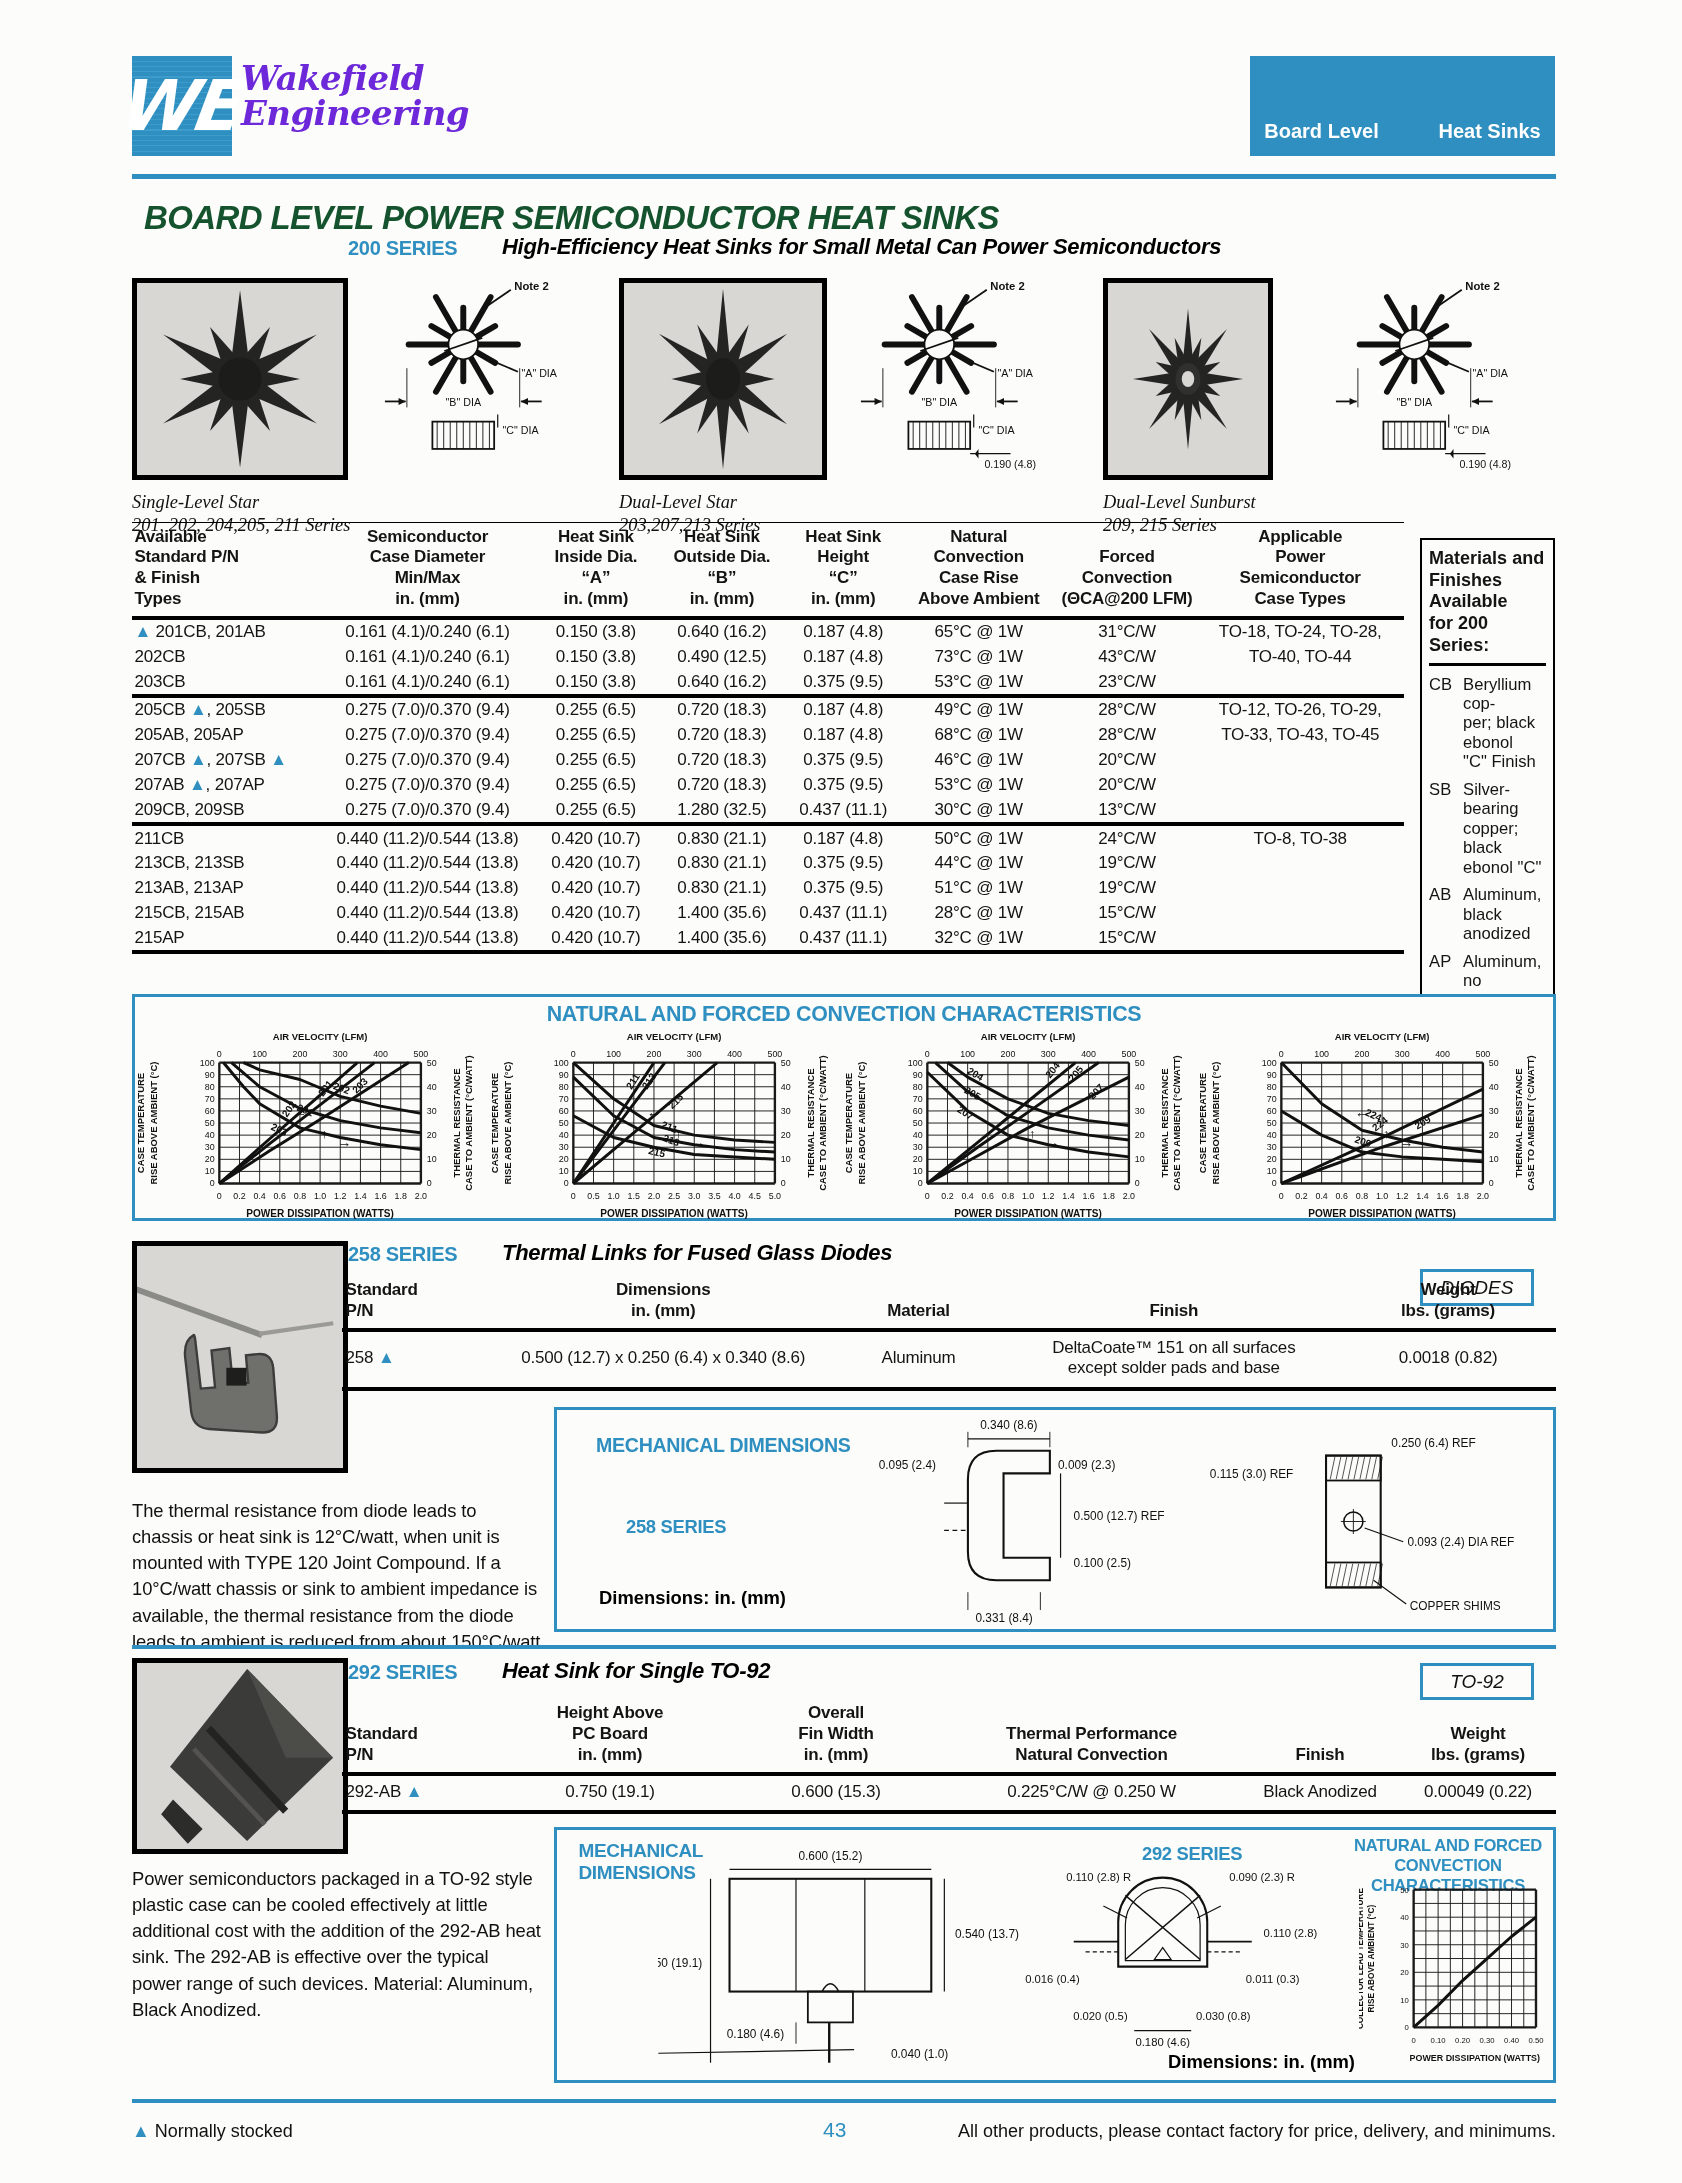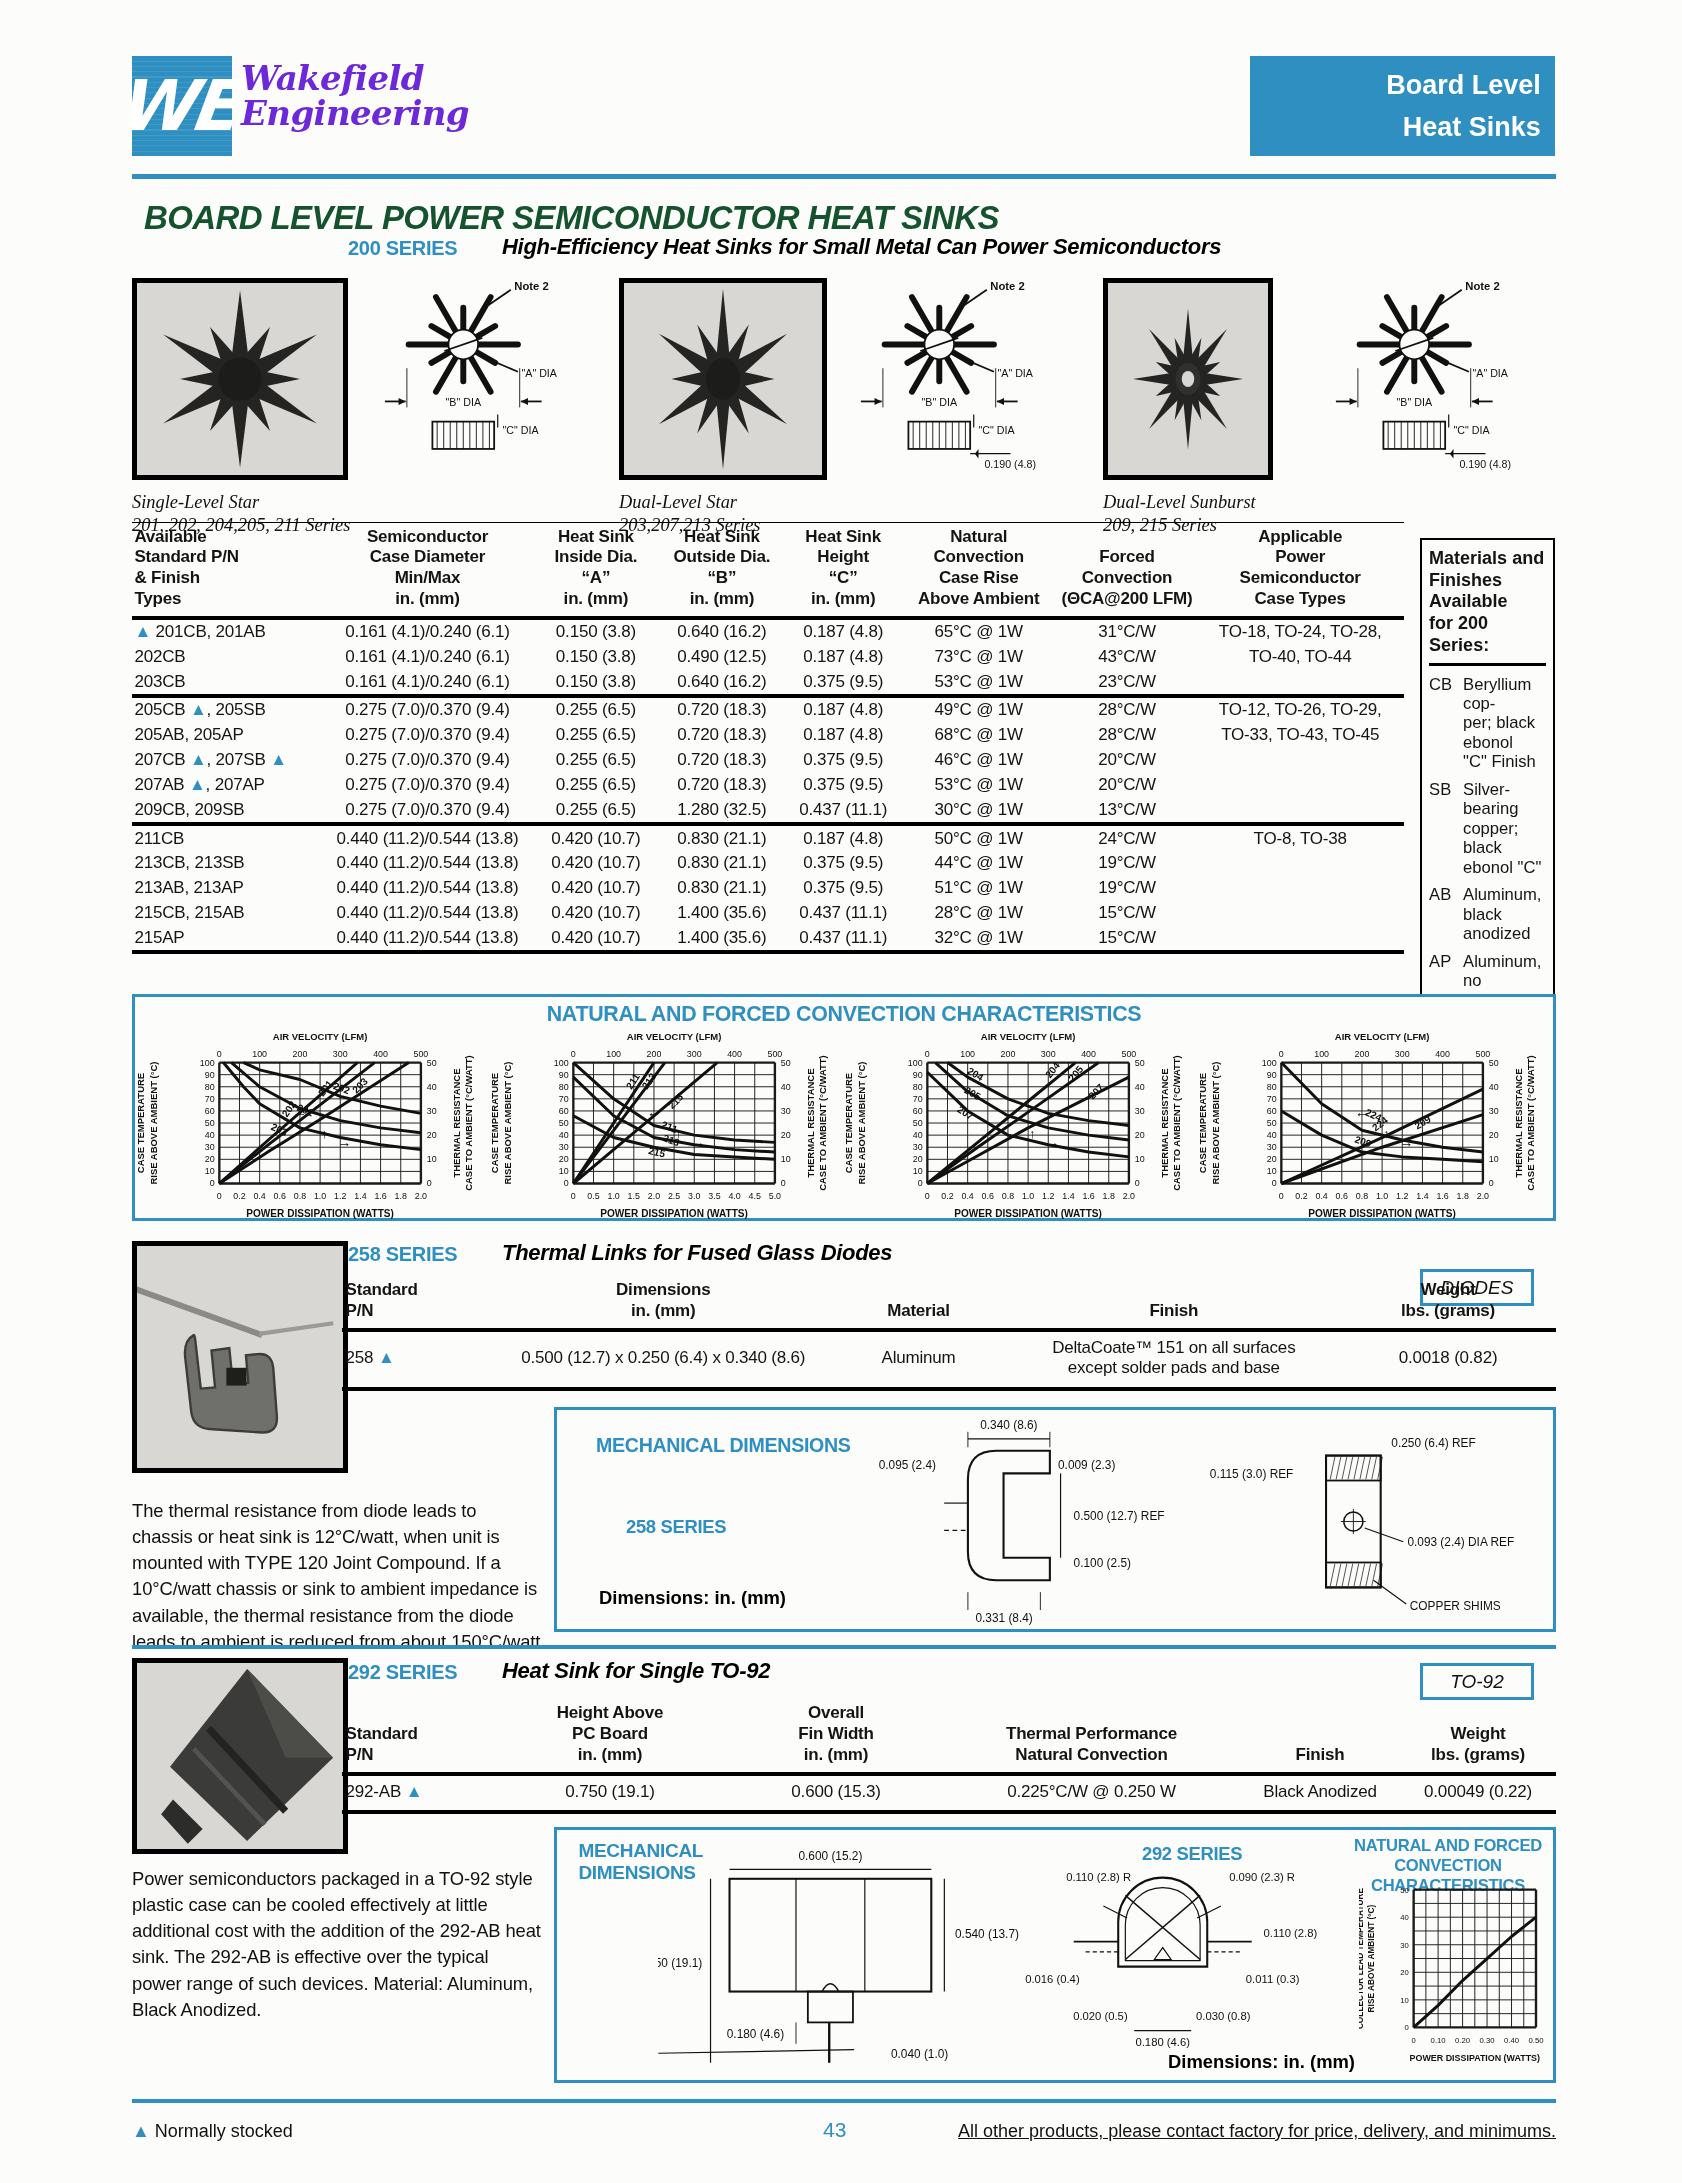--- a/index.html
+++ b/index.html
@@ -10,22 +10,22 @@
   .tri{color:#2E8FC0;}
   
   .logo-mark{left:132px;top:56px;width:100px;height:100px;
      background:repeating-linear-gradient(0deg,#2E8FC0 0 4.2px,#3d9cca 4.2px 5.3px);
      display:flex;align-items:center;justify-content:center;}
   .logo-mark span{color:#fff;font-weight:bold;font-size:70px;font-style:italic;
      transform:skewX(-10deg);letter-spacing:-3.6px;font-family:"DejaVu Sans",sans-serif;}
   .brand{left:241px;top:61px;font-family:"DejaVu Serif",serif;font-style:italic;font-weight:bold;
      font-size:34px;line-height:1.02;color:#6d28d9;letter-spacing:-0.6px;}
   .badge-top{left:1250px;top:56px;width:305px;height:100px;background:#2E8FC0;color:#fff;
-     display:flex;flex-direction:column;justify-content:space-between;align-items:flex-end;
-     padding:15.5px 14.3px;box-sizing:border-box;font-weight:bold;font-size:27px;line-height:1.0;}
+     display:flex;flex-direction:row;justify-content:space-between;align-items:flex-end;
+     padding:15.5px 14.3px;box-sizing:border-box;font-weight:bold;font-size:20px;line-height:1.0;}
   .header-rule{left:132px;top:174px;width:1424px;height:5.3px;background:#2E8FC0;}
   .page-title{left:132px;top:187px;font-size:33px;font-weight:bold;font-style:italic;
      color:#14532d;letter-spacing:-0.6px;margin:12px;}
   
   .series-label{font-size:20px;font-weight:bold;color:#2E8FC0;letter-spacing:-0.3px;}
   .series-title{font-size:22px;font-weight:bold;font-style:italic;color:#000;letter-spacing:-0.3px;}
   
   .photo{border:5.3px solid #000;background:#d8d7d3;box-sizing:border-box;overflow:hidden;}
   .caption{font-family:"Liberation Serif",serif;font-style:italic;font-size:18.4px;line-height:1.25;color:#111;}
   
@@ -1060,16 +1060,16 @@
           <text x="298" y="286" font-size="13" font-weight="400" text-anchor="middle" fill="#111">0.50</text>
           <text x="195" y="316" font-size="15" font-weight="700" text-anchor="middle" fill="#111">POWER DISSIPATION (WATTS)</text>
           <polyline points="92,260 112.6,241.44 133.2,222.88 174.4,181.12 215.6,144 256.8,106.88 298,74.39999999999998" fill="none" stroke="#111" stroke-width="5" stroke-linejoin="round"></polyline>
         </svg></div>
     <div class="abs dims-note" style="left:611px;top:221px;">Dimensions: in. (mm)</div>
   </div>
 
   <div class="abs rule-blue" style="left:132px;top:2099px;width:1424px;height:3.6px;"></div>
   <div class="abs footer-text tri-host" style="left:132px;top:2121px;"><span class="tri">▲</span> Normally stocked</div>
   <div class="abs page-num" style="left:823px;top:2118px;">43</div>
-  <div class="abs footer-text" style="left:927px;top:2121px;width:629px;text-align:right;text-decoration:underline;">All other products, please contact factory for price, delivery, and minimums.</div>
+  <div class="abs footer-text" style="left:927px;top:2121px;width:629px;text-align:right;">All other products, please contact factory for price, delivery, and minimums.</div>
 
 </div>
 
 
 </body></html>

